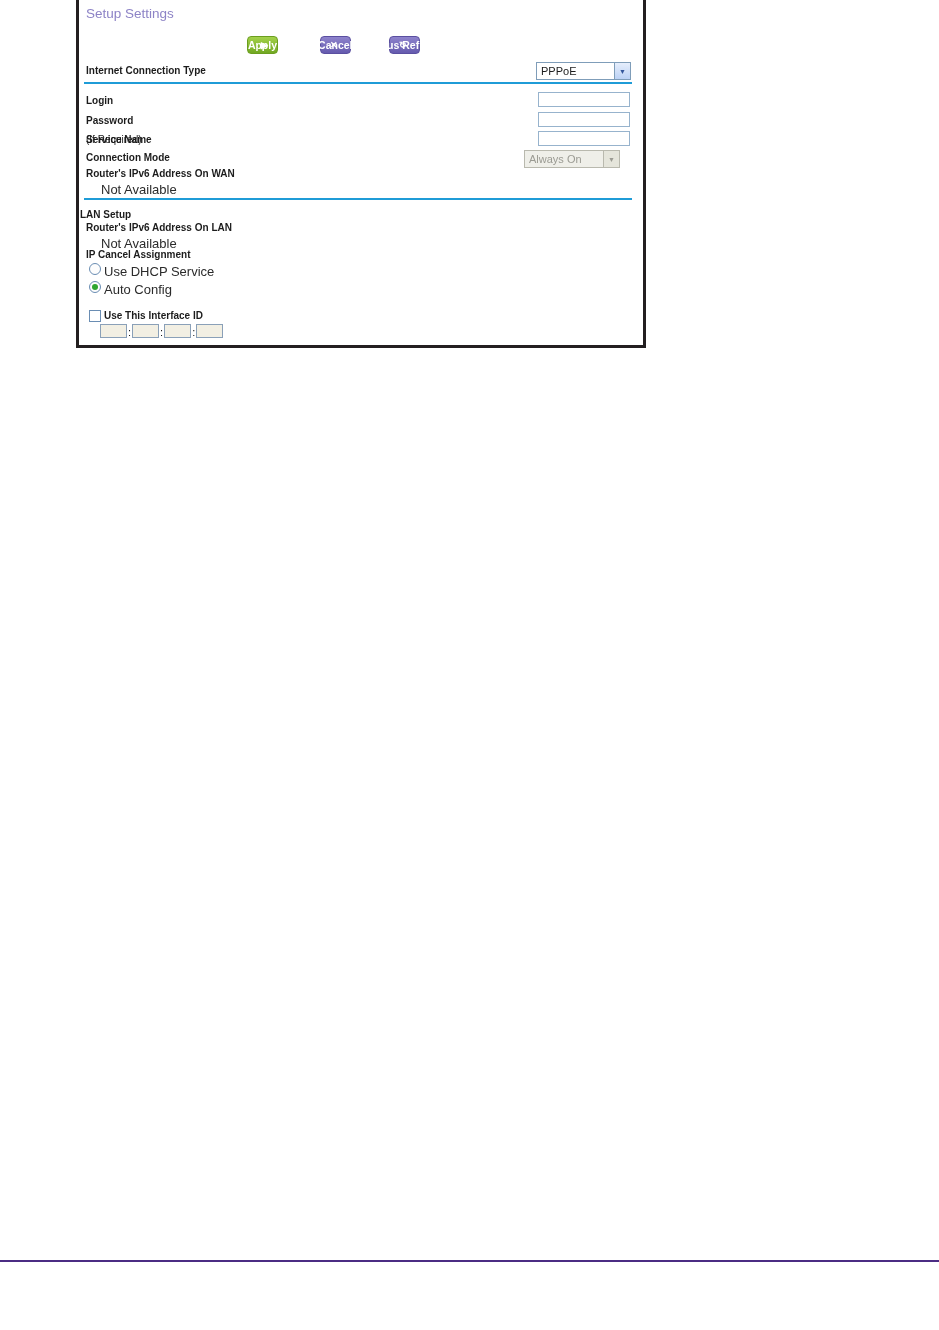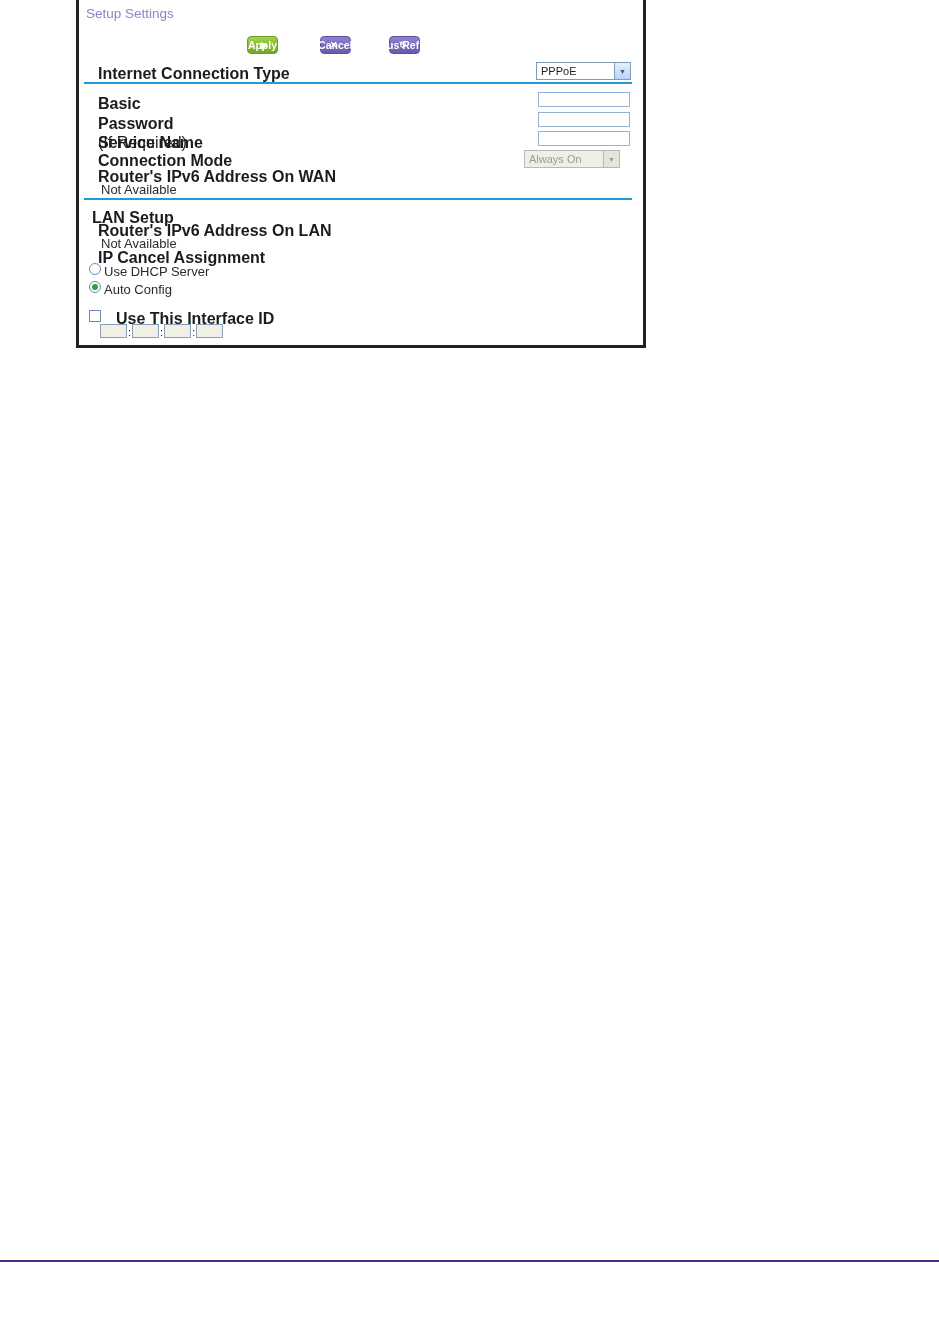--- a/index.html
+++ b/index.html
@@ -24,21 +24,21 @@
   }
   .btn .ic { font-size:9px; margin-right:3px; position:static; }
   .btn-green { left:168px; top:36px;
     background:linear-gradient(#a3d14a, #72a822);
     border:1px solid #6b9e1f; }
   .btn-green .ic { margin-right:0; margin-left:4px; }
   .btn-purple { background:linear-gradient(#8d82cc, #655aae); border:1px solid #5a4fa0; }
   .btn-cancel { left:241px; top:36px; }
   .btn-status { left:310px; top:36px; }
 
-  .lbl { font-size:16px; font-weight:bold; color:#1c1c1c; white-space:nowrap;margin-left:12px; }
+  .lbl { font-size:10px; font-weight:bold; color:#1c1c1c; white-space:nowrap; }
   .lbl .light { font-weight:normal; }
   .val { font-size:13px; font-weight:normal; color:#2b2b2b; white-space:nowrap; }
 
   .rule { left:5px; width:548px; height:2px; background:#1f9cd7; }
 
   .xp-select {
     height:18px; background:#ffffff; border:1px solid #7f9db9;
     font-size:11px; color:#1c1c1c; cursor:pointer;
   }
   .xp-select .txt { position:absolute; left:4px; top:2px; white-space:nowrap; }
@@ -92,21 +92,21 @@
   </div>
 
   <div class="lbl" style="left:7px; top:65px;">Internet Connection Type</div>
   <div class="xp-select" style="left:457px; top:62px; width:95px;">
     <span class="txt">PPPoE</span>
     <span class="arrow">▼</span>
   </div>
 
   <div class="rule" style="top:82px;"></div>
 
-  <div class="lbl" style="left:7px; top:95px;">Basic</div>
+  <div class="lbl" style="left:7px; top:95px;">Login</div>
   <input class="xp-input" style="left: 459px; top: 92px;" value="">
 
   <div class="lbl" style="left:7px; top:115px;">Password</div>
   <input class="xp-input" style="left: 459px; top: 112px;" value="">
 
   <div class="lbl" style="left:7px; top:134px;">
     <span>Service Name</span>
     <span class="light">(If Required)</span>
   </div>
   <input class="xp-input" style="left: 459px; top: 131px;" value="">
@@ -121,21 +121,21 @@
   <div class="val" style="left:22px; top:182px;">Not Available</div>
 
   <div class="rule" style="top:198px;"></div>
 
   <div class="lbl" style="left:1px; top:209px;">LAN Setup</div>
   <div class="lbl" style="left:7px; top:222px;">Router's IPv6 Address On LAN</div>
   <div class="val" style="left:22px; top:236px;">Not Available</div>
   <div class="lbl" style="left:7px; top:249px;">IP Cancel Assignment</div>
 
   <div class="radio" style="left:10px; top:263px;"></div>
-  <div class="val" style="left:25px; top:264px;">Use DHCP Server</div>
+  <div class="val" style="left:25px; top:264px;">Use DHCP Service</div>
 
   <div class="radio on" style="left:10px; top:281px;"></div>
   <div class="val" style="left:25px; top:282px;">Auto Config</div>
 
   <div class="checkbox" style="left:10px; top:310px;"></div>
   <div class="lbl" style="left:25px; top:310px;">Use This Interface ID</div>
 
   <div class="id-row">
     <input class="idbox" value="" style="">
     <span class="colon">:</span>

